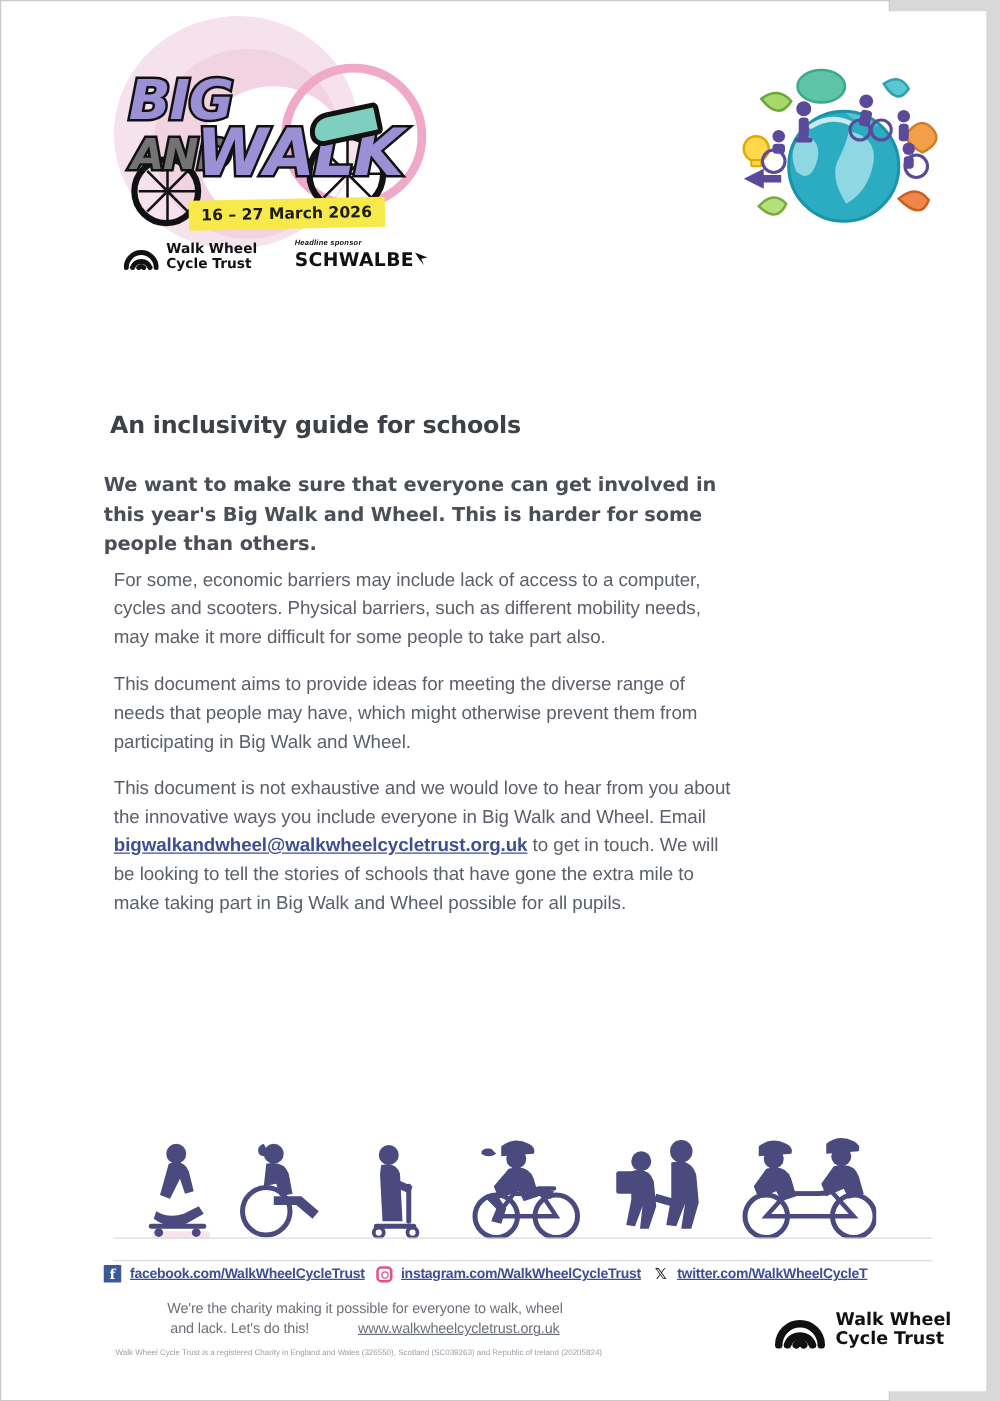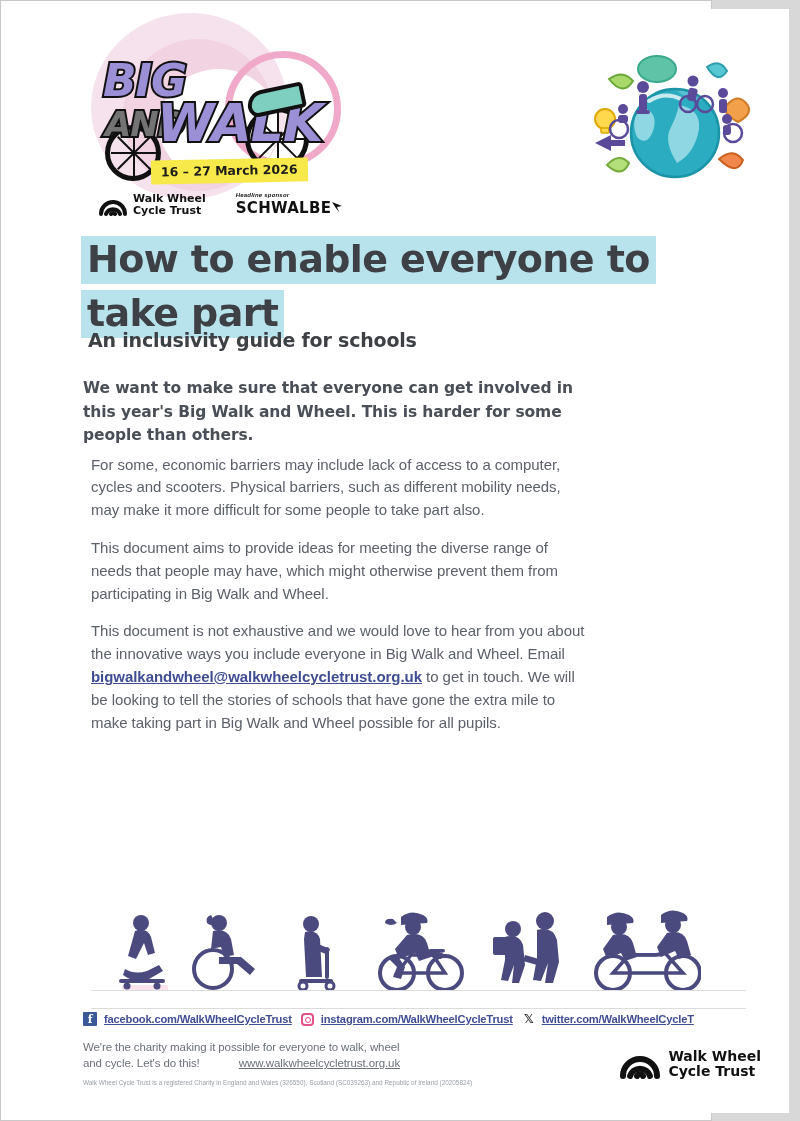--- a/index.html
+++ b/index.html
@@ -326,23 +326,24 @@
     font-weight: bold;
     font-size: 12px;
     color: #1a1a1a;
     flex: none;
     margin-left: 4px;
     margin-right: 1px;
   }
 
   .charity-copy {
     position: absolute;
-    left: 70px;
+    left: 54px;
     top: 1030px;
     width: 450px;
+    text-align: center;
   }
   .charity-line {
     font-size: 11.5px;
     line-height: 1.42;
     color: #6b7079;
     letter-spacing: -0.1px;
   }
   .charity-line a {
     color: #6b7079;
     text-decoration: underline;
@@ -472,23 +473,20 @@
               <rect x="132" y="52" width="8" height="14" rx="3"></rect>
           <circle cx="146" cy="86" r="9" fill="none" stroke="#5b4a9a" stroke-width="2.5"></circle>
           <circle cx="140" cy="72" r="5"></circle>
               <rect x="136" y="78" width="8" height="10" rx="3"></rect>
           <path d="M8 96 l16 -8 l0 5 l14 0 l0 6 l-14 0 l0 5 Z"></path>
         </g>
       </svg>
     </div>
   </div>
 
-  <div class="title-wrap">
-    <span class="page-title">How to enable everyone to take part</span>
-  </div>
   <div class="subtitle">An inclusivity guide for schools</div>
 
   <div class="body-copy">
     <p class="lead">We want to make sure that everyone can get involved in this year's Big Walk and Wheel. This is harder for some people than others.</p>
     <p class="para">For some, economic barriers may include lack of access to a computer, cycles and scooters. Physical barriers, such as different mobility needs, may make it more difficult for some people to take part also.</p>
     <p class="para">This document aims to provide ideas for meeting the diverse range of needs that people may have, which might otherwise prevent them from participating in Big Walk and Wheel.</p>
     <p class="para"><span>This document is not exhaustive and we would love to hear from you about the innovative ways you include everyone in Big Walk and Wheel. Email </span><a class="inline-link" href="#">bigwalkandwheel@walkwheelcycletrust.org.uk</a><span> to get in touch. We will be looking to tell the stories of schools that have gone the extra mile to make taking part in Big Walk and Wheel possible for all pupils.</span></p>
   </div>
 
   <div class="people-strip">
@@ -568,21 +566,21 @@
     <span class="icon-fb">f</span>
     <a class="social-link" href="#">facebook.com/WalkWheelCycleTrust</a>
     <span class="icon-ig"></span>
     <a class="social-link" href="#">instagram.com/WalkWheelCycleTrust</a>
     <span class="icon-x">𝕏</span>
     <a class="social-link" href="#">twitter.com/WalkWheelCycleT</a>
   </div>
 
   <div class="charity-copy">
     <div class="charity-line">We're the charity making it possible for everyone to walk, wheel</div>
-    <div class="charity-line"><span>and cycle. Let's do this! </span><a href="#">www.walkwheelcycletrust.org.uk</a></div>
+    <div class="charity-line"><span>and lack. Let's do this! </span><a href="#">www.walkwheelcycletrust.org.uk</a></div>
     <div class="reg-line">Walk Wheel Cycle Trust is a registered Charity in England and Wales (326550), Scotland (SC039263) and Republic of Ireland (20205824)</div>
   </div>
 
   <div class="footer-logo">
     <span class="wifi-arcs" style="width:40px;height:30px">
       <svg width="40" height="30" viewBox="0 0 40 30">
         <path d="M3 27 A17 17 0 0 1 37 27" fill="none" stroke="#111" stroke-width="6" stroke-linecap="round"></path>
         <path d="M10 27 A10.5 10.5 0 0 1 30 27" fill="none" stroke="#111" stroke-width="6" stroke-linecap="round"></path>
         <path d="M17 27 A3.5 3.5 0 0 1 23 27" fill="none" stroke="#111" stroke-width="6" stroke-linecap="round"></path>
       </svg>

